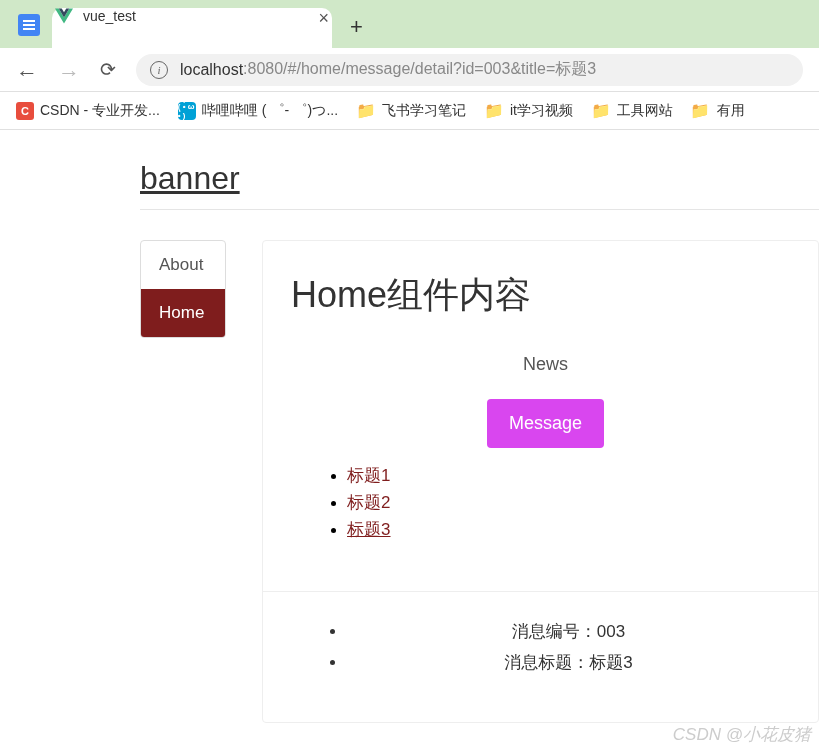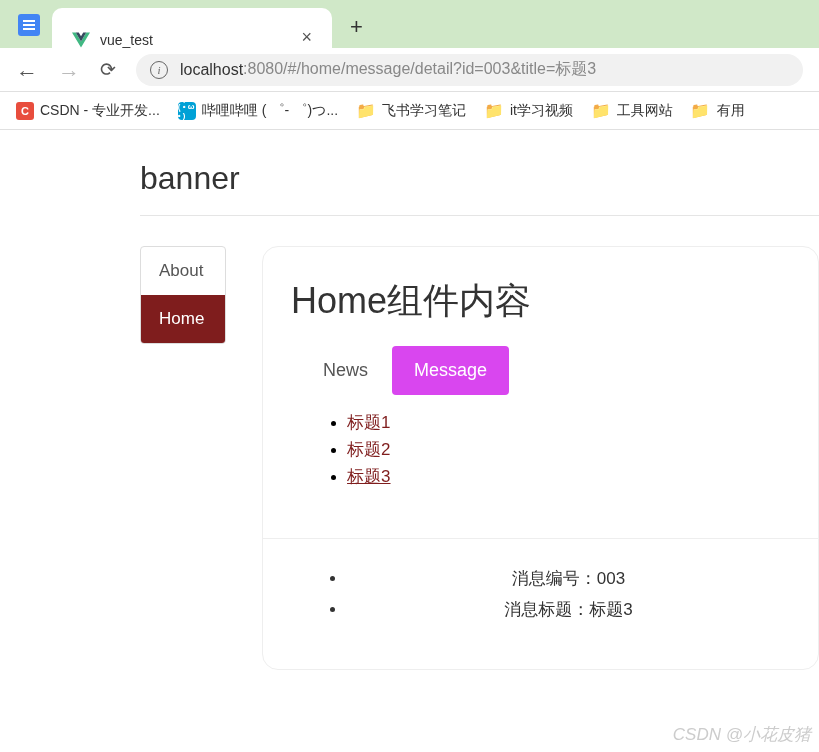--- a/index.html
+++ b/index.html
@@ -2,21 +2,21 @@
 <html><head>
   <meta charset="utf-8">
   <style>
     * { margin: 0; padding: 0; box-sizing: border-box; }
     body { font-family: "Microsoft YaHei", Arial, sans-serif; background: #fff; }
     
     
     .browser-top { background: #d0e8c8; height: 48px; display: flex; align-items: flex-end; padding-left: 18px; }
     .google-docs-icon { width: 22px; height: 22px; background: #4285f4; border-radius: 3px; display: flex; align-items: center; justify-content: center; margin-right: 12px; margin-bottom: 12px; }
     .google-docs-icon::before { content: ""; width: 12px; height: 2px; background: #fff; box-shadow: 0 -4px 0 #fff, 0 4px 0 #fff; }
-    .tab { background: #fff; border-radius: 10px 10px 0 0; height: 40px; display: flex; align-items: flex-end; padding: 0 20px; width: 280px; }
+    .tab { background: #fff; border-radius: 10px 10px 0 0; height: 40px; display: flex; align-items: flex-start; padding: 0 3px; width: 280px; }
     .vue-icon { width: 18px; height: 16px; margin-right: 10px; }
     .tab-title { flex: 1; font-size: 14px; color: #333; }
     .tab-close { font-size: 18px; color: #555; margin-left: 10px; }
     .new-tab { font-size: 22px; color: #333; margin-left: 18px; margin-bottom: 8px; }
     
     .nav-bar { background: #fff; height: 44px; display: flex; align-items: center; padding: 0 16px; border-bottom: 1px solid #e0e0e0; }
     .nav-arrow { font-size: 22px; color: #555; margin-right: 20px; }
     .nav-arrow.disabled { color: #bbb; }
     .reload-icon { font-size: 19px; color: #555; margin-right: 20px; }
     .url-bar { flex: 1; display: flex; align-items: center; background: #f1f1f1; border-radius: 20px; height: 32px; padding: 0 14px; font-size: 16px; }
@@ -26,31 +26,31 @@
     
     .bookmarks-bar { background: #fff; height: 38px; display: flex; align-items: center; padding: 0 16px; border-bottom: 1px solid #e0e0e0; gap: 18px; }
     .bookmark { display: flex; align-items: center; gap: 6px; font-size: 14px; color: #333; }
     .bm-icon { width: 18px; height: 18px; display: flex; align-items: center; justify-content: center; border-radius: 3px; font-size: 11px; font-weight: bold; }
     .csdn-ico { background: #e84d3d; color: #fff; }
     .bili-ico { background: #00a1d6; color: #fff; border-radius: 4px; font-size: 8px; }
     .folder-ico { color: #f7cd46; font-size: 16px; }
     
     
     .page-content { padding: 30px 0 0 140px; width: 819px; }
-    .banner-heading { font-size: 32px; font-weight: normal; color: #333; margin-bottom: 18px; }
+    .banner-heading { font-size: 32px; font-weight: normal; color: #333; margin-bottom: 12px; text-decoration: underline; }
     .banner-underline { border-bottom: 1px solid #e5e5e5; width: 680px; margin-bottom: 30px; }
     
     .layout-row { display: flex; gap: 28px; }
     .left-nav { border: 1px solid #ddd; border-radius: 4px; width: 94px; overflow: hidden; align-self: flex-start; }
     .nav-item { padding: 14px 18px; font-size: 17px; color: #555; cursor: pointer; }
     .nav-item.active { background: #7f1d1d; color: #fff; }
     
-    .content-panel { border: 1px solid #eee; border-radius: 16px; padding: 30px 28px 40px; width: 604px; margin-left: 8px; }
+    .content-panel { border: 1px solid #eee; border-radius: 4px; padding: 30px 28px 40px; width: 604px; margin-left: 8px; }
     .content-heading { font-size: 36px; font-weight: normal; color: #333; margin-bottom: 20px; }
-    .tab-row { display: flex; gap: 2px; align-items: center; margin-bottom: 16px; margin-left: 10px; }
+    .tab-row { display: flex; gap: 10px; align-items: center; margin-bottom: 16px; margin-left: 10px; flex-direction: column; }
     .subtab { padding: 14px 22px; font-size: 18px; color: #555; border-radius: 4px; cursor: pointer; }
     .subtab.active { background: #d946ef; color: #fff; }
     
     .msg-list { list-style: disc; padding-left: 56px; margin-bottom: 50px; }
     .msg-list li { margin-bottom: 4px; }
     .msg-link { color: #7f1d1d; text-decoration: none; font-size: 17px; }
     .msg-link.current { text-decoration: underline; }
     
     .detail-list { list-style: disc; padding-left: 56px; }
     .detail-list li { font-size: 17px; color: #333; margin-bottom: 8px; text-align: center; }

